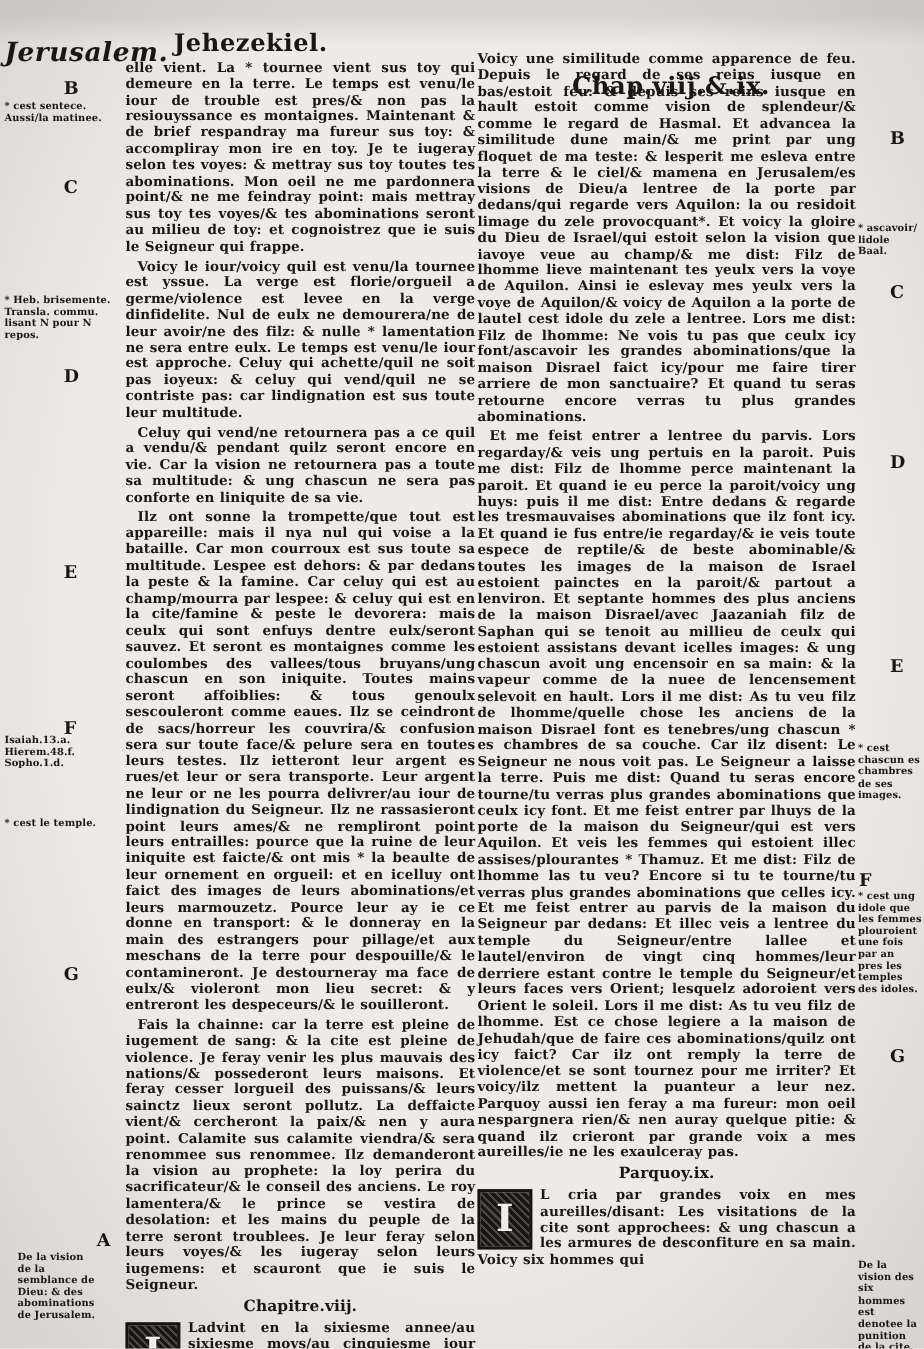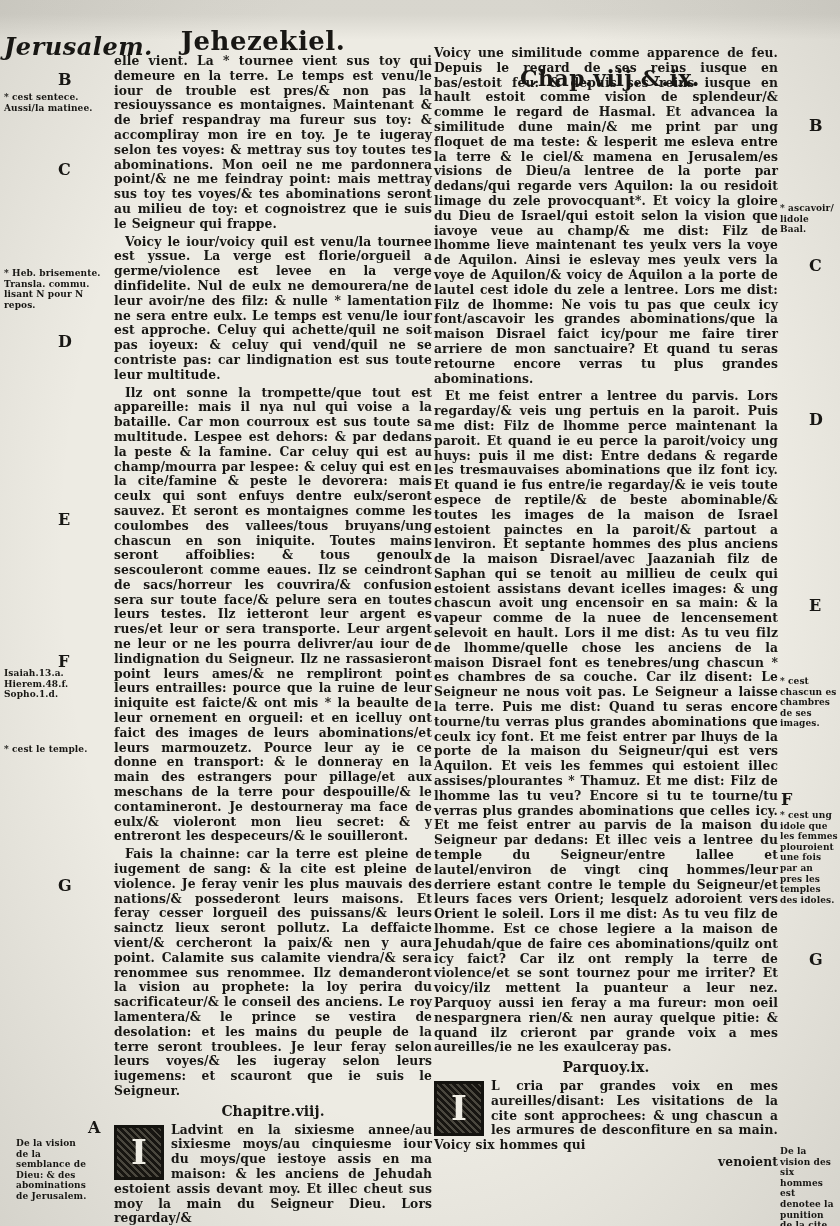--- a/index.html
+++ b/index.html
@@ -12,21 +12,21 @@
   .page{position:absolute;inset:0;}
   .page::before{
     content:"";position:absolute;inset:0;pointer-events:none;
     background:
       linear-gradient(180deg, rgba(120,118,110,.18) 0 14px, rgba(0,0,0,0) 40px),
       radial-gradient(ellipse at 50% 45%, rgba(0,0,0,0) 60%, rgba(90,88,80,.16) 100%);
   }
   
   .rh{position:absolute;font-weight:bold;white-space:nowrap;}
   .rh-left{left:4px;top:32px;font-size:24px;font-style:italic;letter-spacing:.5px;}
-  .rh-center{left:158px;top:26px;width:210px;text-align:center;font-size:26px;letter-spacing:.5px;}
+  .rh-center{left:158px;top:26px;width:210px;font-size:22px;letter-spacing:.5px;}
   .rh-right{left:480px;top:21px;width:260px;text-align:center;font-size:22px;letter-spacing:.5px;margin-top:44px;}
   
   .col{
     position:absolute;text-align:justify;font-weight:bold;
     font-size:12.3px;line-height:14.8px;letter-spacing:.1px;word-spacing:.6px;
   }
   .col1{left:114px;top:54px;width:318px;}
   .col2{left:434px;top:46px;width:344px;}
   .col p{margin:0 0 3px 0;text-indent:11px;}
   .col p.noindent{text-indent:0;}
@@ -76,38 +76,38 @@
     <div class="mnote" style="top:92px">* cest sentece. Aussi/la matinee.</div>
     <div class="mnote" style="top:268px">* Heb. brisemente. Transla. commu. lisant N pour N repos.</div>
     <div class="mnote" style="top:668px;width:72px">Isaiah.13.a. Hierem.48.f. Sopho.1.d.</div>
     <div class="mnote" style="top:744px">* cest le temple.</div>
     <div class="mnote" style="top:1138px;width:74px;left:14px">De la vision de la semblance de Dieu: &amp; des abominations de Jerusalem.</div>
   </div>
 
   <div class="col col1">
     <p class="noindent">elle vient. La * tournee vient sus toy qui demeure en la terre. Le temps est venu/le iour de trouble est pres/&amp; non pas la resiouyssance es montaignes. Maintenant &amp; de brief respandray ma fureur sus toy: &amp; accompliray mon ire en toy. Je te iugeray selon tes voyes: &amp; mettray sus toy toutes tes abominations. Mon oeil ne me pardonnera point/&amp; ne me feindray point: mais mettray sus toy tes voyes/&amp; tes abominations seront au milieu de toy: et cognoistrez que ie suis le Seigneur qui frappe.</p>
     <p>Voicy le iour/voicy quil est venu/la tournee est yssue. La verge est florie/orgueil a germe/violence est levee en la verge dinfidelite. Nul de eulx ne demourera/ne de leur avoir/ne des filz: &amp; nulle * lamentation ne sera entre eulx. Le temps est venu/le iour est approche. Celuy qui achette/quil ne soit pas ioyeux: &amp; celuy qui vend/quil ne se contriste pas: car lindignation est sus toute leur multitude.</p>
+    <p>Celuy qui vend/ne retournera pas a ce quil a vendu/&amp; pendant quilz seront encore en vie. Car la vision ne retournera pas a toute sa multitude: &amp; ung chascun ne sera pas conforte en liniquite de sa vie.</p>
     <p>Ilz ont sonne la trompette/que tout est appareille: mais il nya nul qui voise a la bataille. Car mon courroux est sus toute sa multitude. Lespee est dehors: &amp; par dedans la peste &amp; la famine. Car celuy qui est au champ/mourra par lespee: &amp; celuy qui est en la cite/famine &amp; peste le devorera: mais ceulx qui sont enfuys dentre eulx/seront sauvez. Et seront es montaignes comme les coulombes des vallees/tous bruyans/ung chascun en son iniquite. Toutes mains seront affoiblies: &amp; tous genoulx sescouleront comme eaues. Ilz se ceindront de sacs/horreur les couvrira/&amp; confusion sera sur toute face/&amp; pelure sera en toutes leurs testes. Ilz ietteront leur argent es rues/et leur or sera transporte. Leur argent ne leur or ne les pourra delivrer/au iour de lindignation du Seigneur. Ilz ne rassasieront point leurs ames/&amp; ne rempliront point leurs entrailles: pource que la ruine de leur iniquite est faicte/&amp; ont mis * la beaulte de leur ornement en orgueil: et en icelluy ont faict des images de leurs abominations/et leurs marmouzetz. Pource leur ay ie ce donne en transport: &amp; le donneray en la main des estrangers pour pillage/et aux meschans de la terre pour despouille/&amp; le contamineront. Je destourneray ma face de eulx/&amp; violeront mon lieu secret: &amp; y entreront les despeceurs/&amp; le souilleront.</p>
     <p>Fais la chainne: car la terre est pleine de iugement de sang: &amp; la cite est pleine de violence. Je feray venir les plus mauvais des nations/&amp; possederont leurs maisons. Et feray cesser lorgueil des puissans/&amp; leurs sainctz lieux seront pollutz. La deffaicte vient/&amp; cercheront la paix/&amp; nen y aura point. Calamite sus calamite viendra/&amp; sera renommee sus renommee. Ilz demanderont la vision au prophete: la loy perira du sacrificateur/&amp; le conseil des anciens. Le roy lamentera/&amp; le prince se vestira de desolation: et les mains du peuple de la terre seront troublees. Je leur feray selon leurs voyes/&amp; les iugeray selon leurs iugemens: et scauront que ie suis le Seigneur.</p>
     <div class="chap-head">Chapitre.viij.</div>
     <div class="chap-start">
       <div class="initial">I</div>
       <span>Ladvint en la sixiesme annee/au sixiesme moys/au cinquiesme iour du moys/que iestoye assis en ma maison: &amp; les anciens de Jehudah estoient assis devant moy. Et illec cheut sus moy la main du Seigneur Dieu.    Lors regarday/&amp;</span>
     </div>
   </div>
 
   <div class="col col2">
     <p class="noindent">Voicy une similitude comme apparence de feu. Depuis le regard de ses reins iusque en bas/estoit feu: &amp; depuis ses reins iusque en hault estoit comme vision de splendeur/&amp; comme le regard de Hasmal.  Et advancea la similitude dune main/&amp; me print par ung floquet de ma teste: &amp; lesperit me esleva entre la terre &amp; le ciel/&amp; mamena en Jerusalem/es visions de Dieu/a lentree de la porte par dedans/qui regarde vers Aquilon: la ou residoit limage du zele provocquant*.  Et voicy la gloire du Dieu de Israel/qui estoit selon la vision que iavoye veue au champ/&amp; me dist: Filz de lhomme lieve maintenant tes yeulx vers la voye de Aquilon. Ainsi ie eslevay mes yeulx vers la voye de Aquilon/&amp; voicy de Aquilon a la porte de lautel cest idole du zele a lentree. Lors me dist: Filz de lhomme: Ne vois tu pas que ceulx icy font/ascavoir les grandes abominations/que la maison Disrael faict icy/pour me faire tirer arriere de mon sanctuaire? Et quand tu seras retourne encore verras tu plus grandes abominations.</p>
     <p>Et me feist entrer a lentree du parvis. Lors regarday/&amp; veis ung pertuis en la paroit. Puis me dist: Filz de lhomme perce maintenant la paroit. Et quand ie eu perce la paroit/voicy ung huys: puis il me dist: Entre dedans &amp; regarde les tresmauvaises abominations que ilz font icy. Et quand ie fus entre/ie regarday/&amp; ie veis toute espece de reptile/&amp; de beste abominable/&amp; toutes les images de la maison de Israel estoient painctes en la paroit/&amp; partout a lenviron. Et septante hommes des plus anciens de la maison Disrael/avec Jaazaniah filz de Saphan qui se tenoit au millieu de ceulx qui estoient assistans devant icelles images: &amp; ung chascun avoit ung encensoir en sa main: &amp; la vapeur comme de la nuee de lencensement selevoit en hault.  Lors il me dist: As tu veu filz de lhomme/quelle chose les anciens de la maison Disrael font es tenebres/ung chascun * es chambres de sa couche. Car ilz disent: Le Seigneur ne nous voit pas. Le Seigneur a laisse la terre.  Puis me dist: Quand tu seras encore tourne/tu verras plus grandes abominations que ceulx icy font. Et me feist entrer par lhuys de la porte de la maison du Seigneur/qui est vers Aquilon. Et veis les femmes qui estoient illec assises/plourantes * Thamuz. Et me dist: Filz de lhomme las tu veu? Encore si tu te tourne/tu verras plus grandes abominations que celles icy.  Et me feist entrer au parvis de la maison du Seigneur par dedans: Et illec veis a lentree du temple du Seigneur/entre lallee et lautel/environ de vingt cinq hommes/leur derriere estant contre le temple du Seigneur/et leurs faces vers Orient; lesquelz adoroient vers Orient le soleil. Lors il me dist: As tu veu filz de lhomme. Est ce chose legiere a la maison de Jehudah/que de faire ces abominations/quilz ont icy faict? Car ilz ont remply la terre de violence/et se sont tournez pour me irriter? Et voicy/ilz mettent la puanteur a leur nez. Parquoy aussi ien feray a ma fureur: mon oeil nespargnera rien/&amp; nen auray quelque pitie: &amp; quand ilz crieront par grande voix a mes aureilles/ie ne les exaulceray pas.</p>
     <div class="chap-head">Parquoy.ix.</div>
     <div class="chap-start">
       <div class="initial">I</div>
       <span>L cria par grandes voix en mes aureilles/disant: Les visitations de la cite sont approchees: &amp; ung chascun a les armures de desconfiture en sa main.    Voicy six hommes qui</span>
     </div>
-    <div class="catchword">venoient</div>
   </div>
 
   <div class="margin margin-right">
     <div class="mletter" style="top:116px">B</div>
     <div class="mletter" style="top:256px">C</div>
     <div class="mletter" style="top:410px">D</div>
     <div class="mletter" style="top:596px">E</div>
     <div class="mletter" style="top:790px;left:2px">F</div>
     <div class="mletter" style="top:950px">G</div>
 

